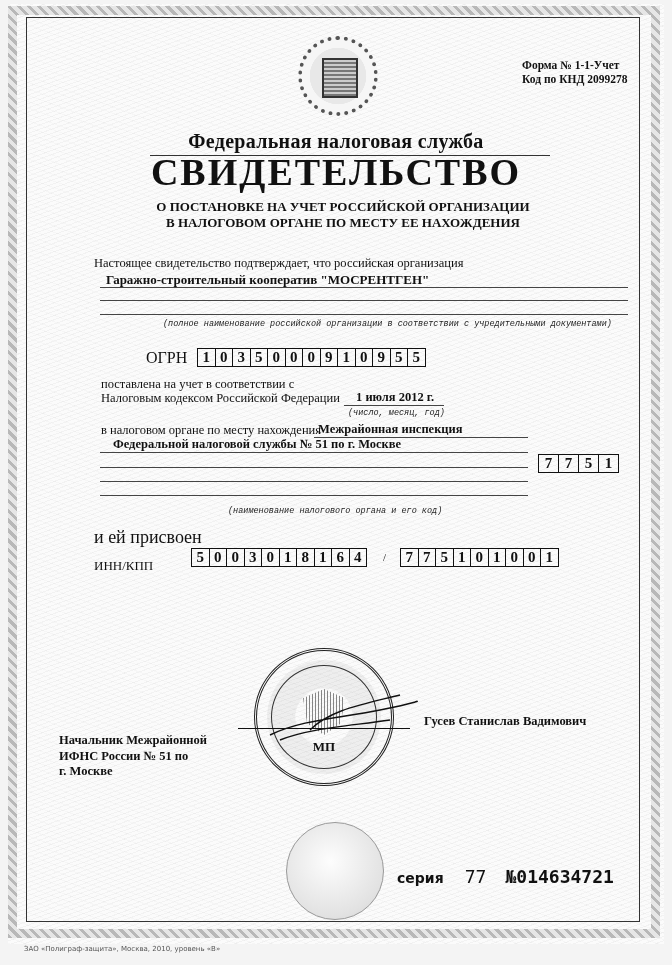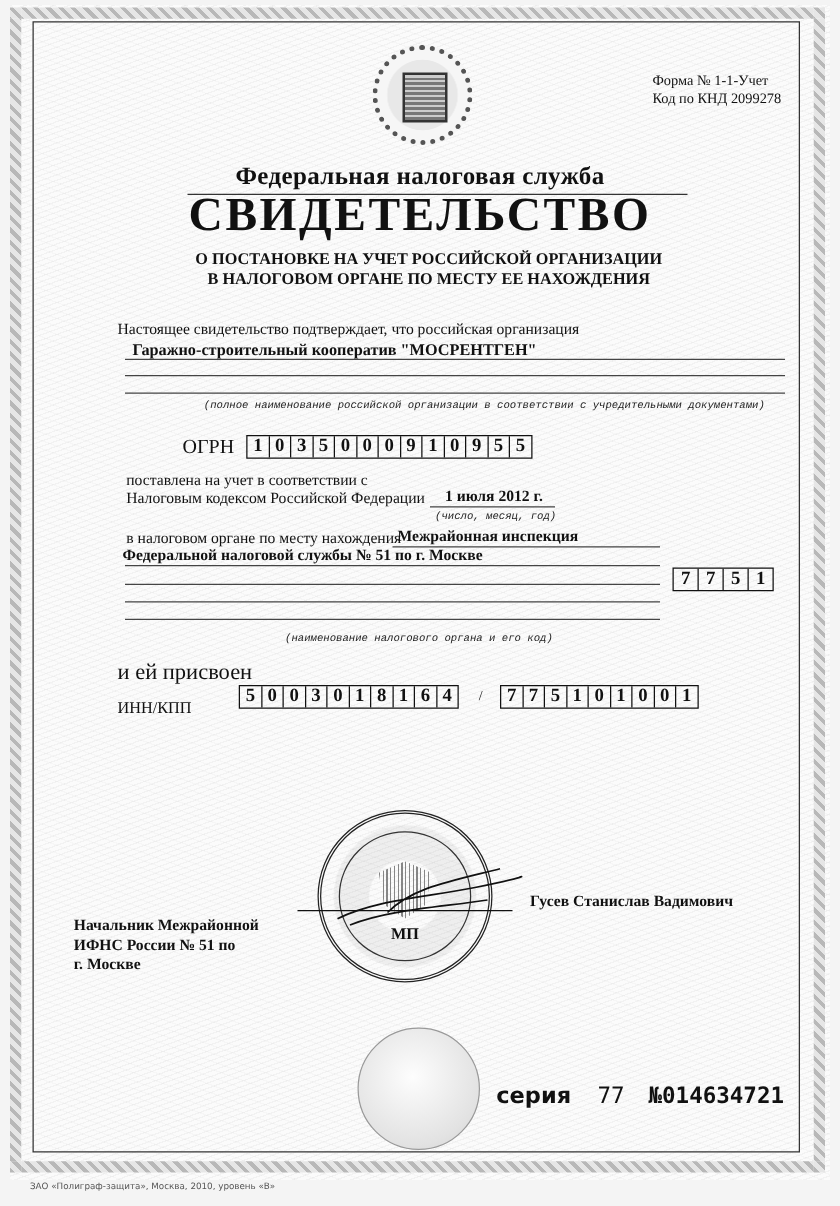--- a/index.html
+++ b/index.html
@@ -28,21 +28,21 @@
   .emblem {
     position: absolute; left: 298px; top: 36px; width: 80px; height: 80px;
     border-radius: 50%; border: 4px dotted #555; box-sizing: border-box;
     background: radial-gradient(circle, #e8e8e8 0 55%, #f6f6f6 56%);
   }
   .emblem .shield {
     position: absolute; left: 20px; top: 18px; width: 32px; height: 36px;
     background: repeating-linear-gradient(0deg, #777 0 2px, #ccc 2px 4px);
     border: 2px solid #333;
   }
-  .form-code { position: absolute; left: 522px; top: 58px; font-size: 11.5px; line-height: 14px; }
+  .form-code { position: absolute; left: 522px; top: 58px; font-size: 11.5px; line-height: 14px; font-weight: bold; }
   .agency {
     position: absolute; left: 0; top: 130px; width: 672px; text-align: center;
     font-size: 20px; font-weight: bold; letter-spacing: 0.3px;
   }
   .agency-rule { position: absolute; left: 150px; top: 155px; width: 400px; border-top: 1px solid #333; }
   .title {
     position: absolute; left: 0; top: 150px; width: 672px; text-align: center;
     font-size: 38px; font-weight: bold; letter-spacing: 2px;
   }
   .subtitle {
@@ -72,21 +72,21 @@
     clip-path: polygon(50% 0, 100% 20%, 90% 75%, 50% 100%, 10% 75%, 0 20%);
     opacity: 0.7;
   }
   .signature { position: absolute; left: 250px; top: 690px; width: 175px; height: 60px; }
   .hologram {
     position: absolute; left: 286px; top: 822px; width: 98px; height: 98px; border-radius: 50%;
     border: 1.5px solid #999; box-sizing: border-box;
     background: radial-gradient(circle at 45% 40%, #fdfdfd, #e2e2e2 70%, #cfcfcf);
   }
   .series { position: absolute; left: 397px; top: 866px; font-family: "DejaVu Sans", sans-serif; white-space: nowrap; }
-  .series .lbl { font-size: 18px; font-weight: bold; }
+  .series .lbl { font-size: 14px; font-weight: bold; }
   .series .num { font-size: 18px; font-family: "DejaVu Sans Mono", monospace; margin-left: 16px; }
   .series .no { font-size: 18px; font-family: "DejaVu Sans Mono", monospace; margin-left: 14px; font-weight: bold; }
   .printer { position: absolute; left: 24px; top: 945px; font-size: 7px; font-family: "DejaVu Sans", sans-serif; color: #555; white-space: nowrap; }
 </style>
 </head>
 <body>
 
 <div class="sheet"></div>
 <div class="border-outer"></div>
 <div class="border-inner"></div>
@@ -134,21 +134,21 @@
 
 <div class="txt" style="left:101px; top:377px;">поставлена на учет в соответствии с</div>
 <div class="txt" style="left:101px; top:391px;">Налоговым кодексом Российской Федерации</div>
 <div class="txt bold" style="left:356px; top:390px;">1 июля 2012 г.</div>
 <div class="line" style="left:344px; top:405px; width:100px;"></div>
 <div class="caption" style="left:348px; top:408px;">(число, месяц, год)</div>
 
 <div class="txt" style="left:101px; top:423px;">в налоговом органе по месту нахождения</div>
 <div class="txt bold" style="left:318px; top:422px;">Межрайонная инспекция</div>
 <div class="line" style="left:314px; top:437px; width:214px;"></div>
-<div class="txt bold" style="left:98px; top:437px;text-align:right;">Федеральной налоговой службы № 51 по г. Москве</div>
+<div class="txt bold" style="left:113px; top:437px;text-align:right;">Федеральной налоговой службы № 51 по г. Москве</div>
 <div class="line" style="left:100px; top:452px; width:428px;"></div>
 <div class="line" style="left:100px; top:467px; width:428px;"></div>
 <div class="line" style="left:100px; top:481px; width:428px;"></div>
 <div class="line" style="left:100px; top:495px; width:428px;"></div>
 <div class="digits" style="left:538px; top:454px;">
   <span style="width:19px;">7</span>
   <span style="width:19px;">7</span>
   <span style="width:19px;">5</span>
   <span style="width:19px;">1</span>
 </div>

